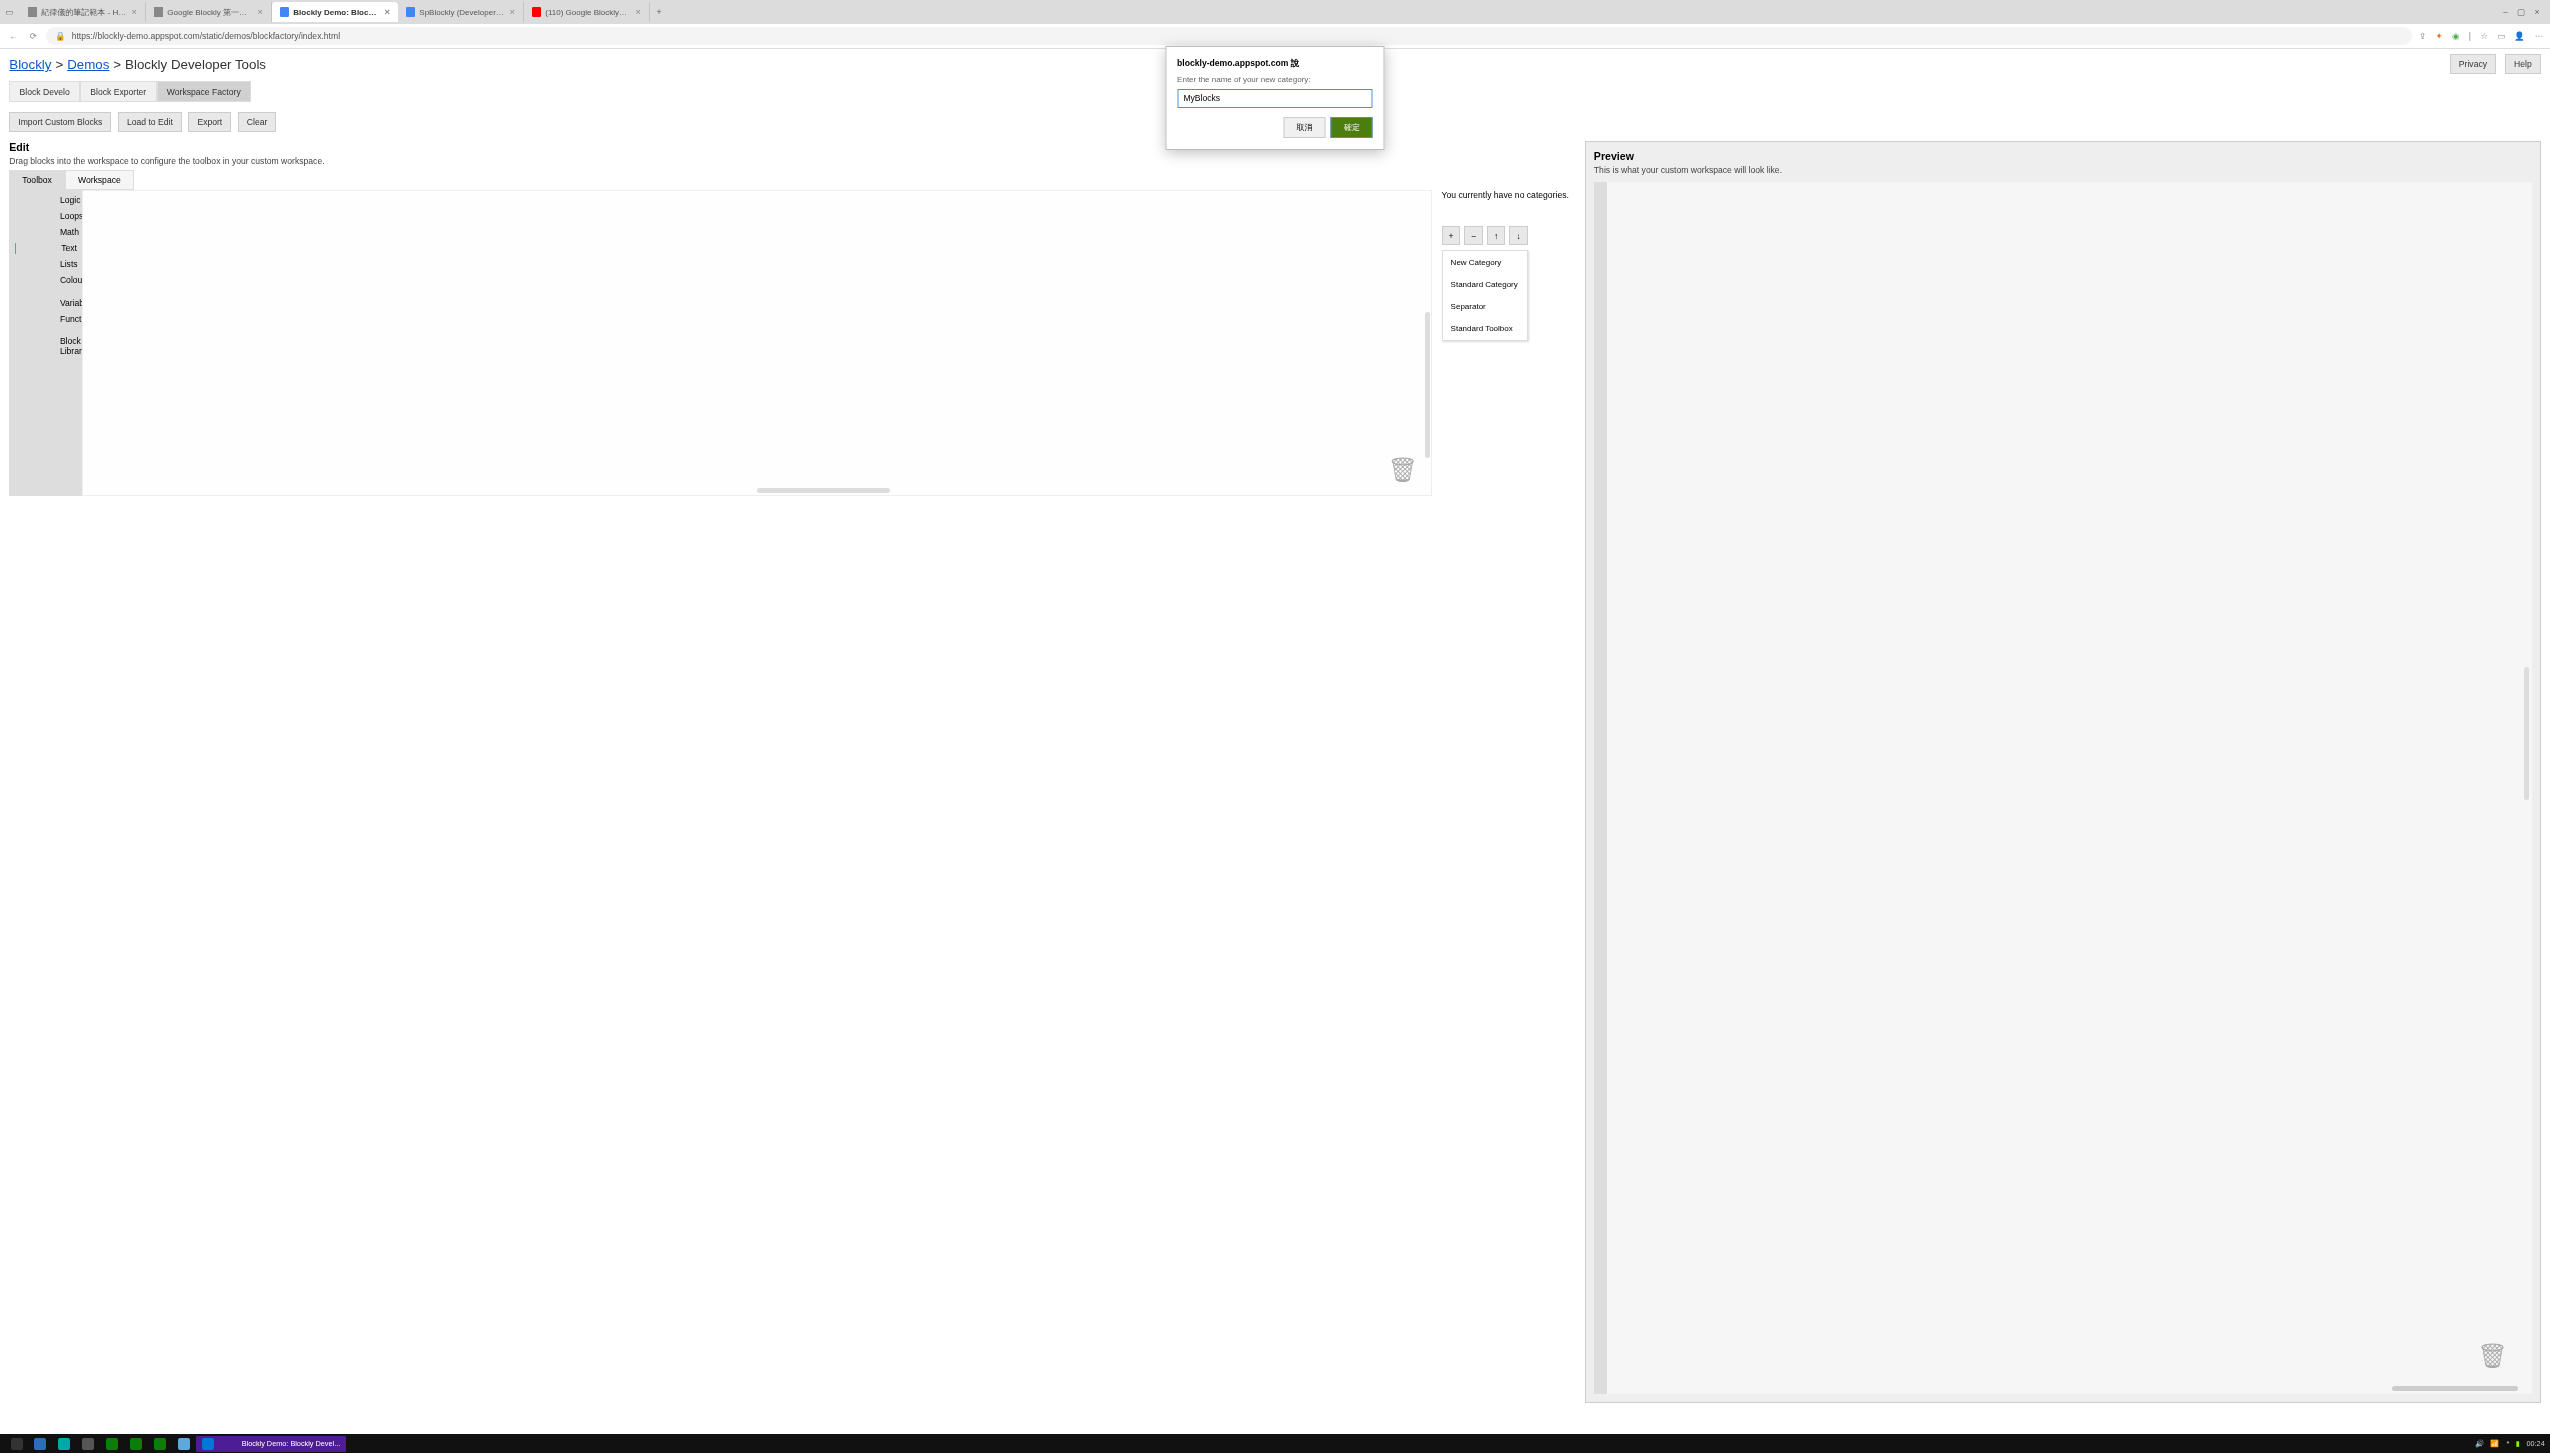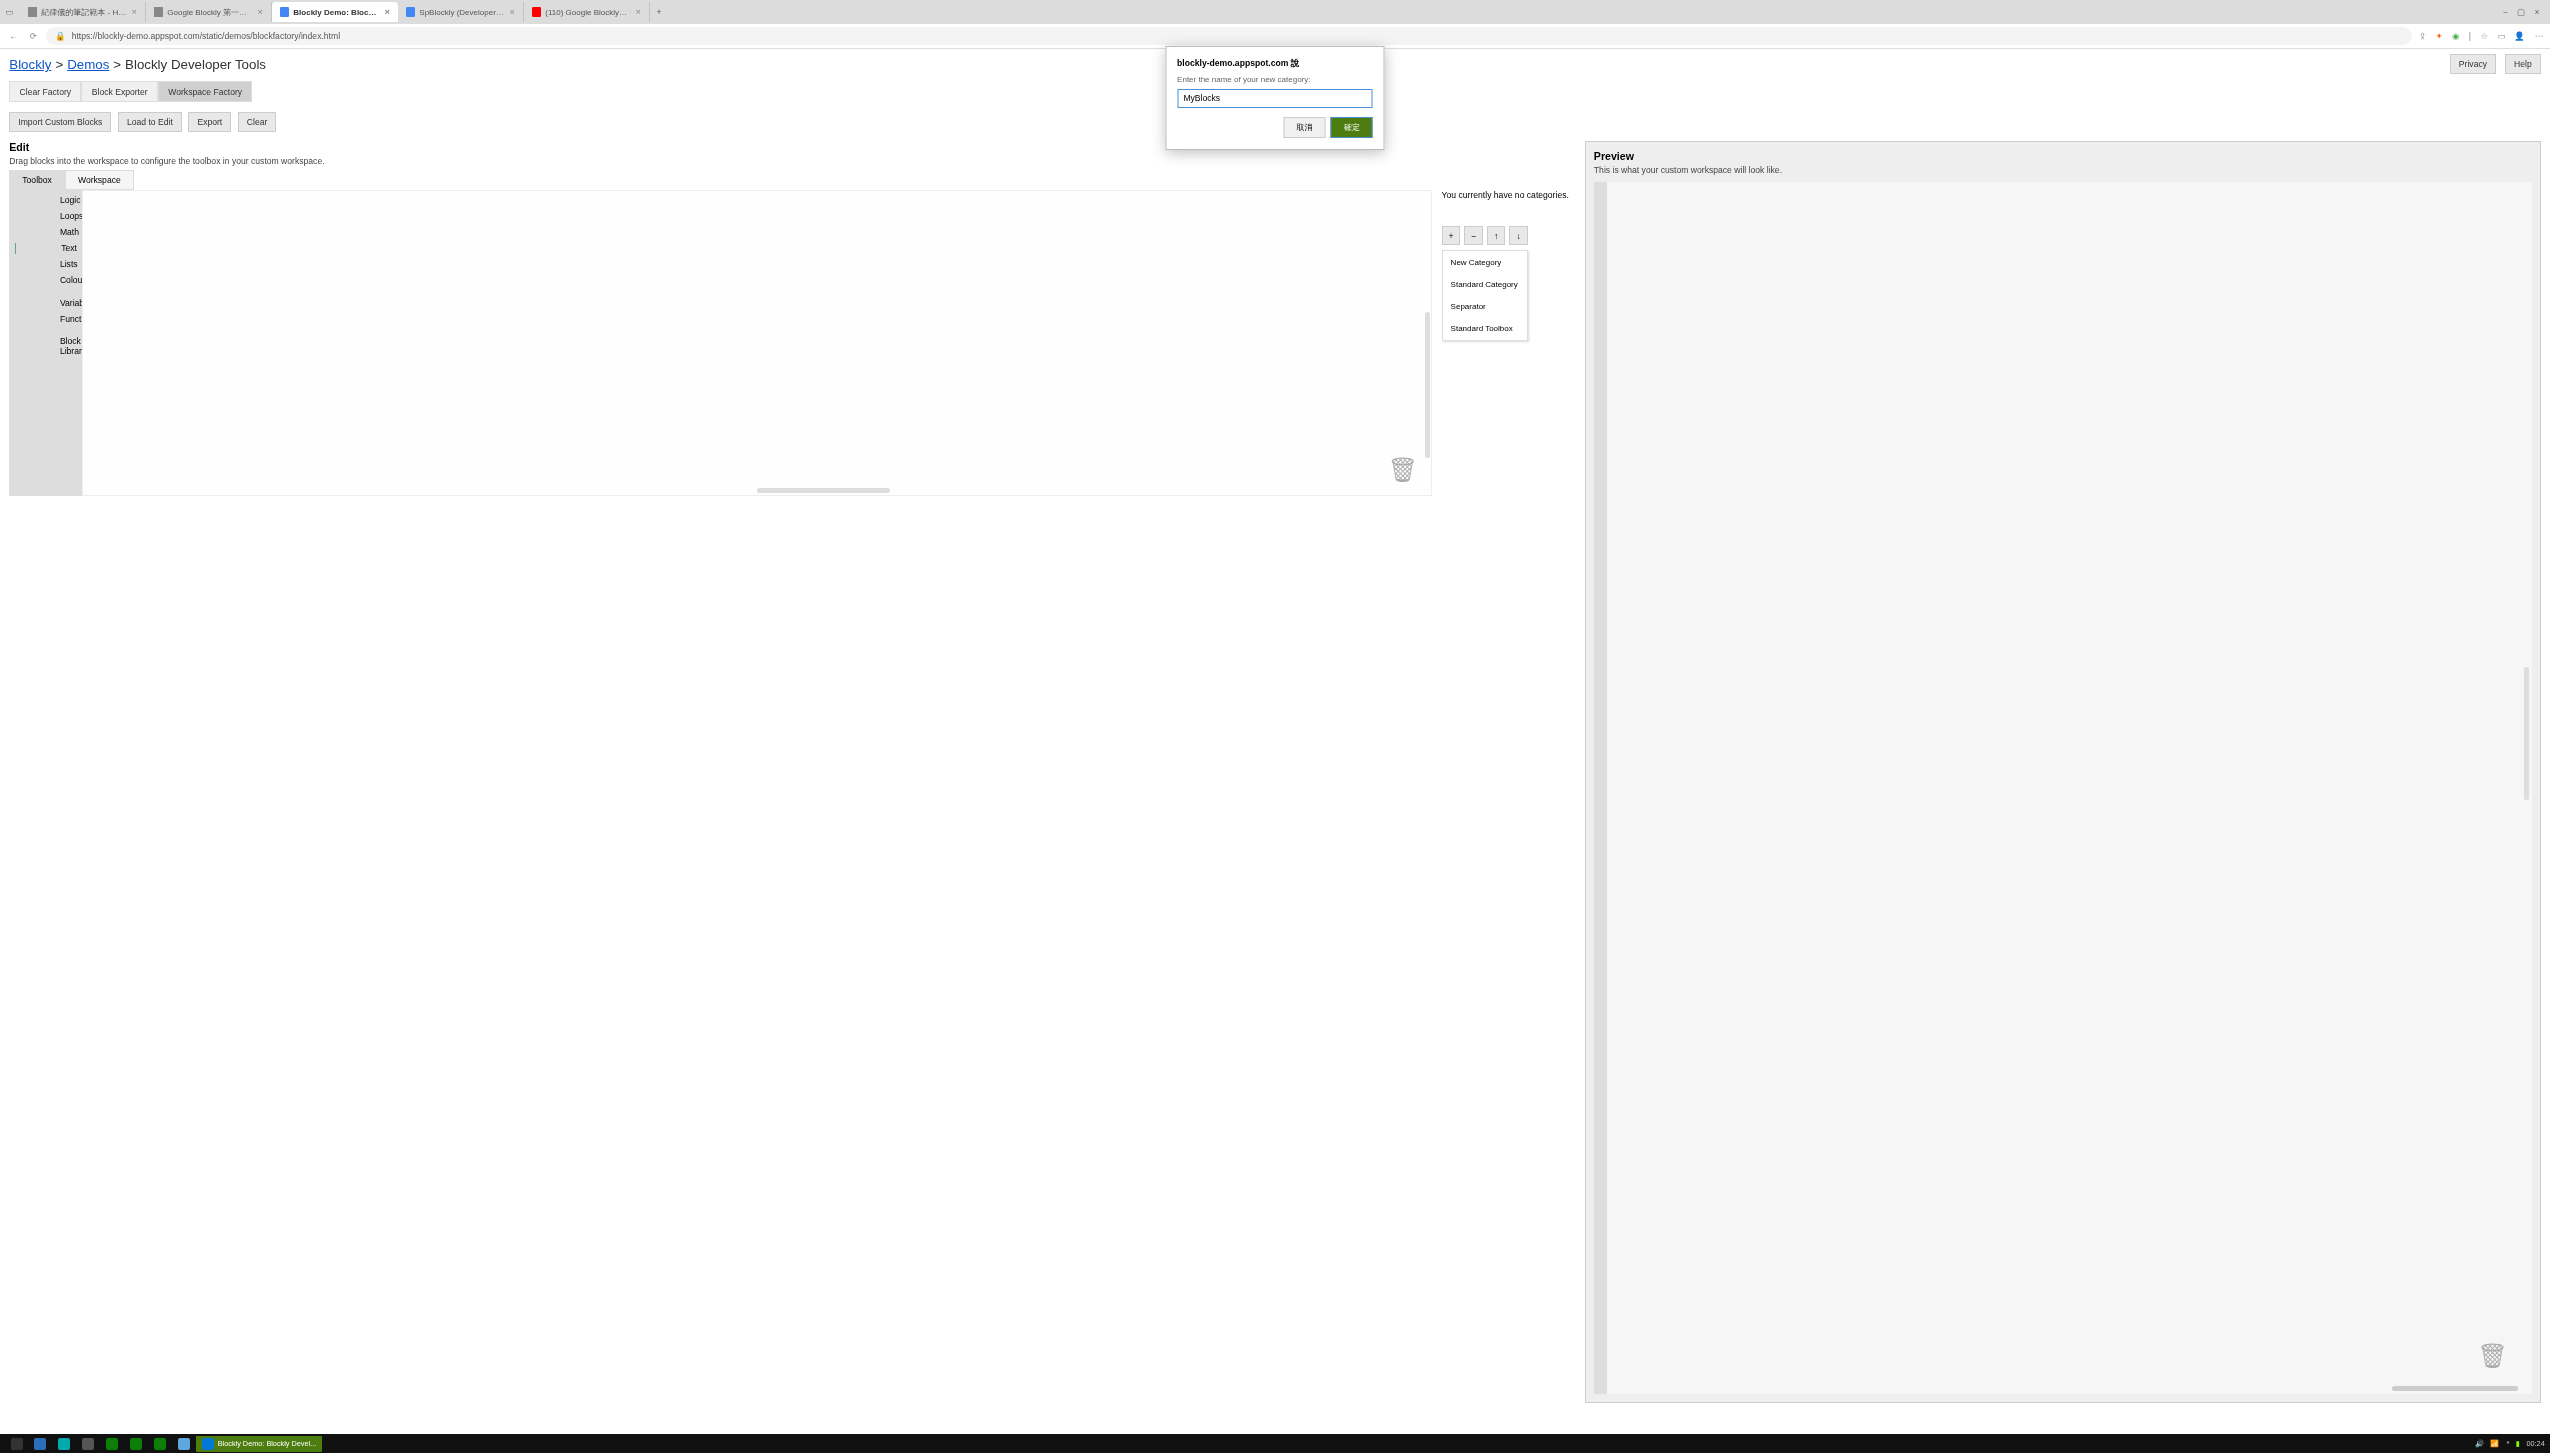--- a/index.html
+++ b/index.html
@@ -76,21 +76,21 @@
 .dialog-title { font-size: 8.6px; font-weight: bold; margin-bottom: 5.3px; }
 .dialog-msg { font-size: 8px; color: #666; margin-bottom: 5.3px; }
 .dialog-input { width: 100%; border: 0.7px solid #4a90d9; padding: 3.3px 5.3px; font-size: 8.6px; outline: none; }
 .dialog-btns { display: flex; justify-content: flex-end; gap: 5.3px; margin-top: 9.3px; }
 .dialog-btn { padding: 4px 12px; border: 0.7px solid #ccc; background: #f0f0f0; cursor: pointer; font-size: 8px; }
 .dialog-btn.primary { background: #4d7c0f; color: #fff; border-color: #4a90d9; }
 
 
 .taskbar { position: fixed; bottom: 0; left: 0; right: 0; height: 18.6px; background: #111; display: flex; align-items: center; padding: 0 5.3px; color: #ccc; font-size: 7.3px; }
 .taskbar-item { display: flex; align-items: center; padding: 0 5.3px; height: 16px; margin-right: 1.3px; cursor: pointer; }
-.taskbar-item.active { background: #4d7c0f; color: #fff; border-radius: 1.3px; }
+.taskbar-item.active { background: #4c1d95; color: #fff; border-radius: 1.3px; gap: 24px; }
 .taskbar-right { margin-left: auto; display: flex; gap: 6.6px; align-items: center; }
 .task-icon-sq { width: 12px; height: 12px; border-radius: 2px; display: inline-block; }
 </style>
 </head>
 <body>
 
 <div class="browser-chrome">
   <div class="tab-strip">
     <span style="margin-right:6.6px;color:#666">▭</span>
     <div class="tab">
@@ -152,21 +152,21 @@
     <a href="#">Demos</a>
     <span class="sep">&gt;</span>
     <span>Blockly Developer Tools</span>
   </div>
   <div class="top-right-btns">
     <button class="btn">Privacy</button>
     <button class="btn">Help</button>
   </div>
 
   <div class="main-tabs">
-    <div class="main-tab">Clear Factory</div>
+    <div class="main-tab">Block Develo</div>
     <div class="main-tab">Block Exporter</div>
     <div class="main-tab active">Workspace Factory</div>
   </div>
 
   <div class="action-btns">
     <button class="btn">Import Custom Blocks</button>
     <button class="btn">Load to Edit</button>
     <button class="btn">Export</button>
     <button class="btn">Clear</button>
   </div>

